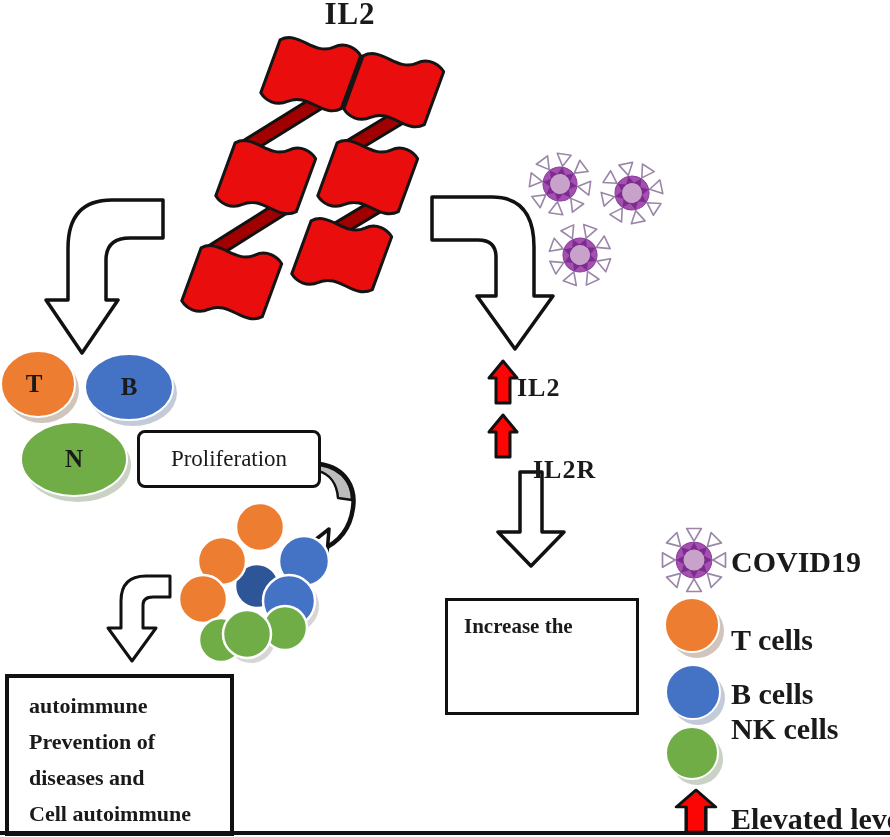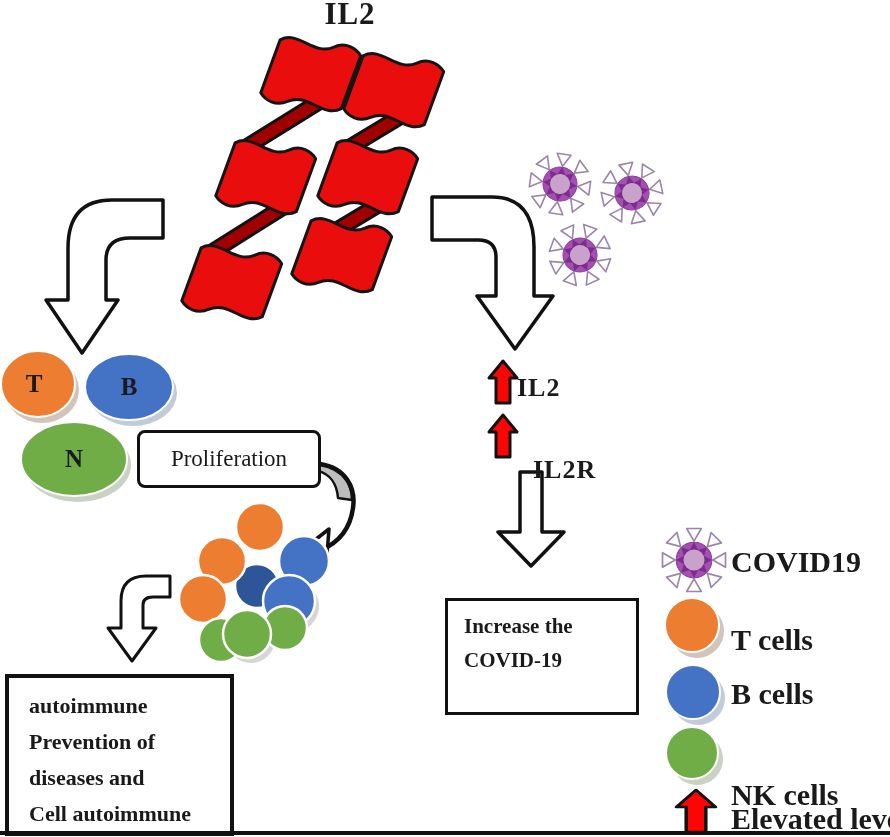--- a/index.html
+++ b/index.html
@@ -153,29 +153,28 @@
 
 <div class="box" id="proliferation-box">
   <span>Proliferation</span>
 </div>
 
 <div class="txt arrow-label" style="left:517px;top:373px;">IL2</div>
 <div class="txt arrow-label" style="left:533px;top:427px;margin-top:28px;">IL2R</div>
 
 <div class="box" id="increase-box">
   <div>Increase the</div>
-  <div>COVID-19</div>
 </div>
 
 <div class="box" id="prevention-box">
   <div>autoimmune</div>
   <div>Prevention of</div>
   <div>diseases and</div>
   <div>Cell autoimmune</div>
 </div>
 
 <div class="txt legend-label" style="left:731px;top:545px;">COVID19</div>
 <div class="txt legend-label" style="left:731px;top:623px;">T cells</div>
 <div class="txt legend-label" style="left:731px;top:677px;">B cells</div>
-<div class="txt legend-label" style="left:731px;top:778px;">NK cells</div>
+<div class="txt legend-label" style="left:731px;top:712px;">NK cells</div>
 <div class="txt legend-label" style="left:731px;top:802px;">Elevated levels</div>
 
 <div id="bottom-rule"></div>
 
 </body></html>

